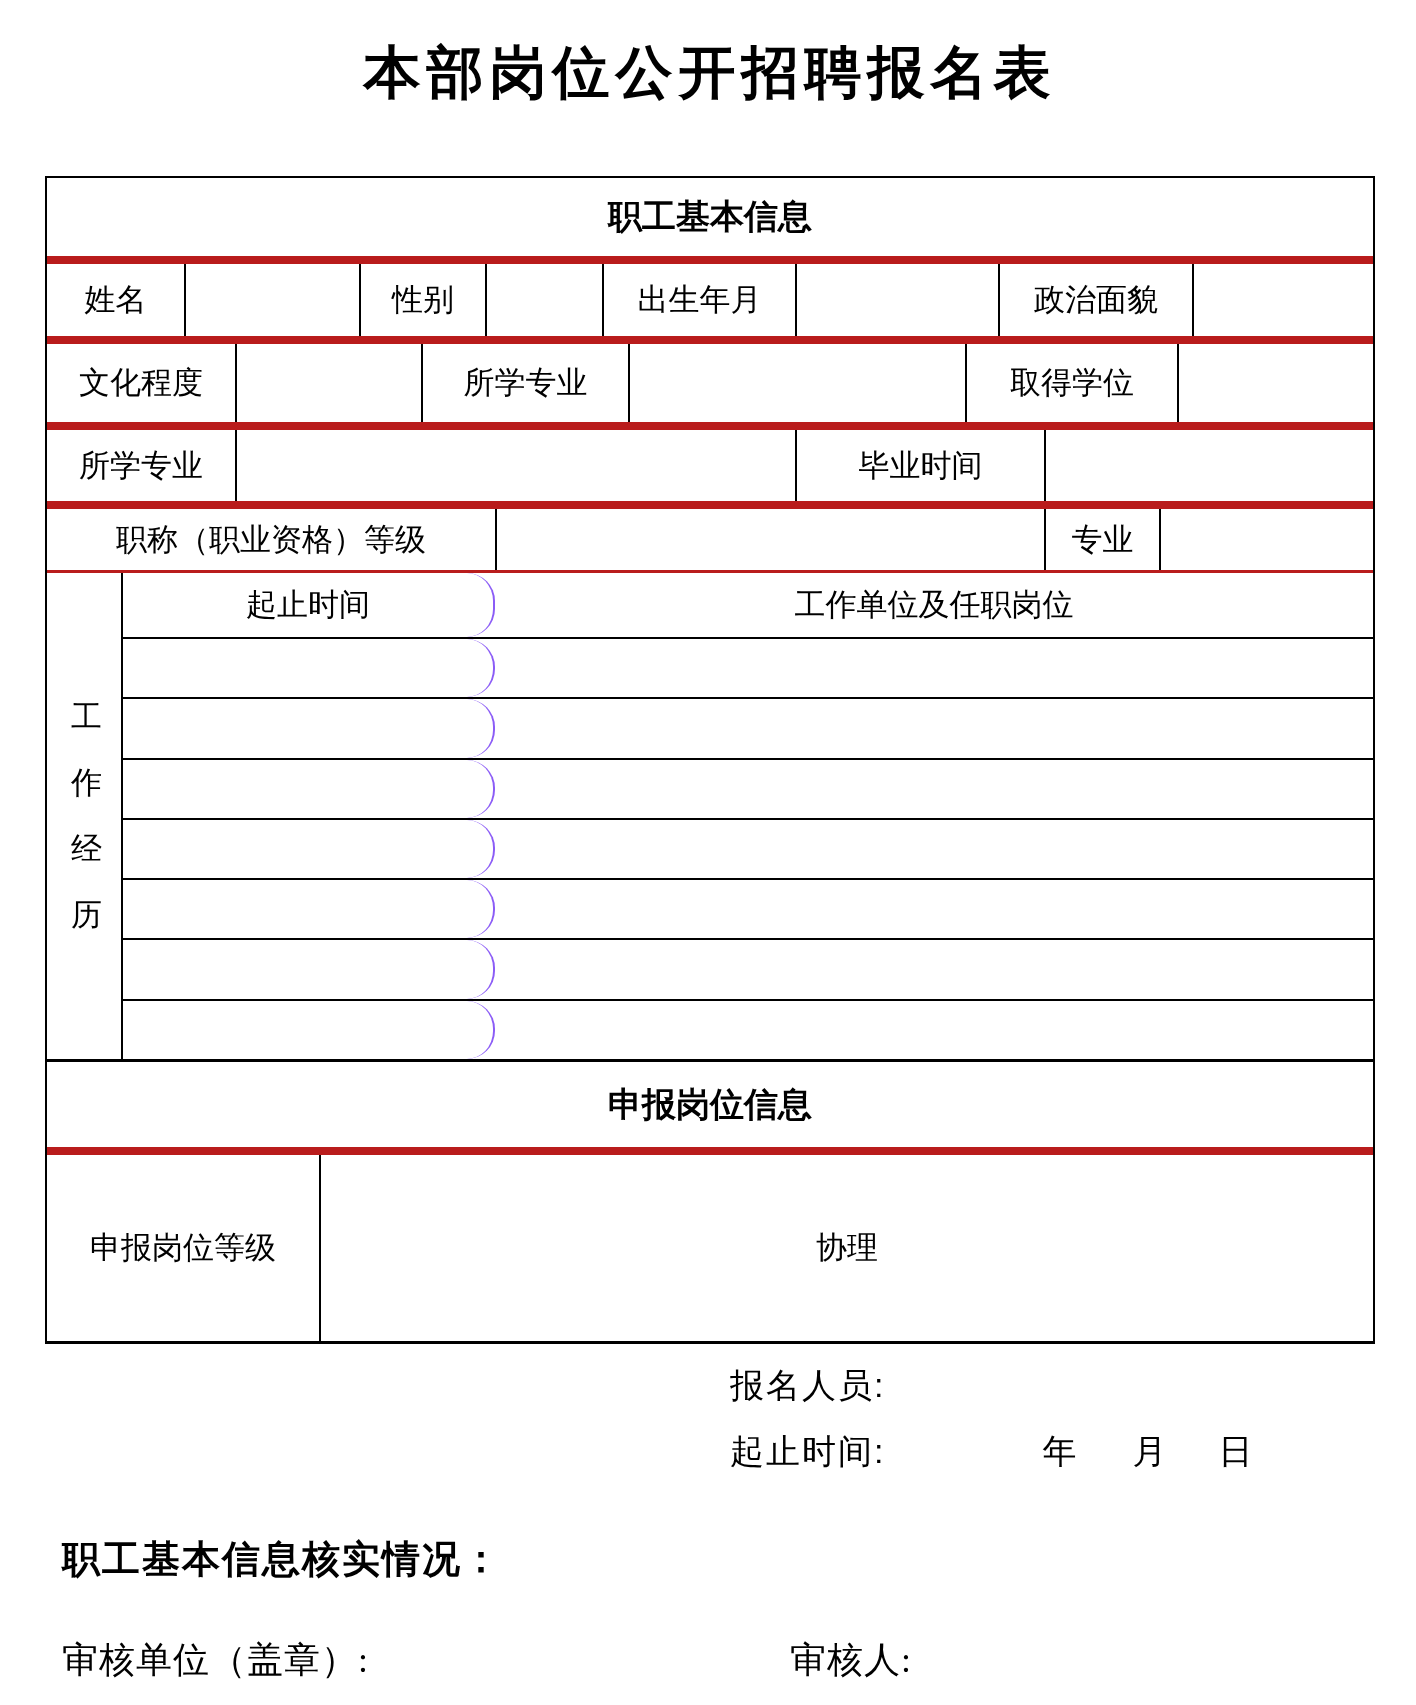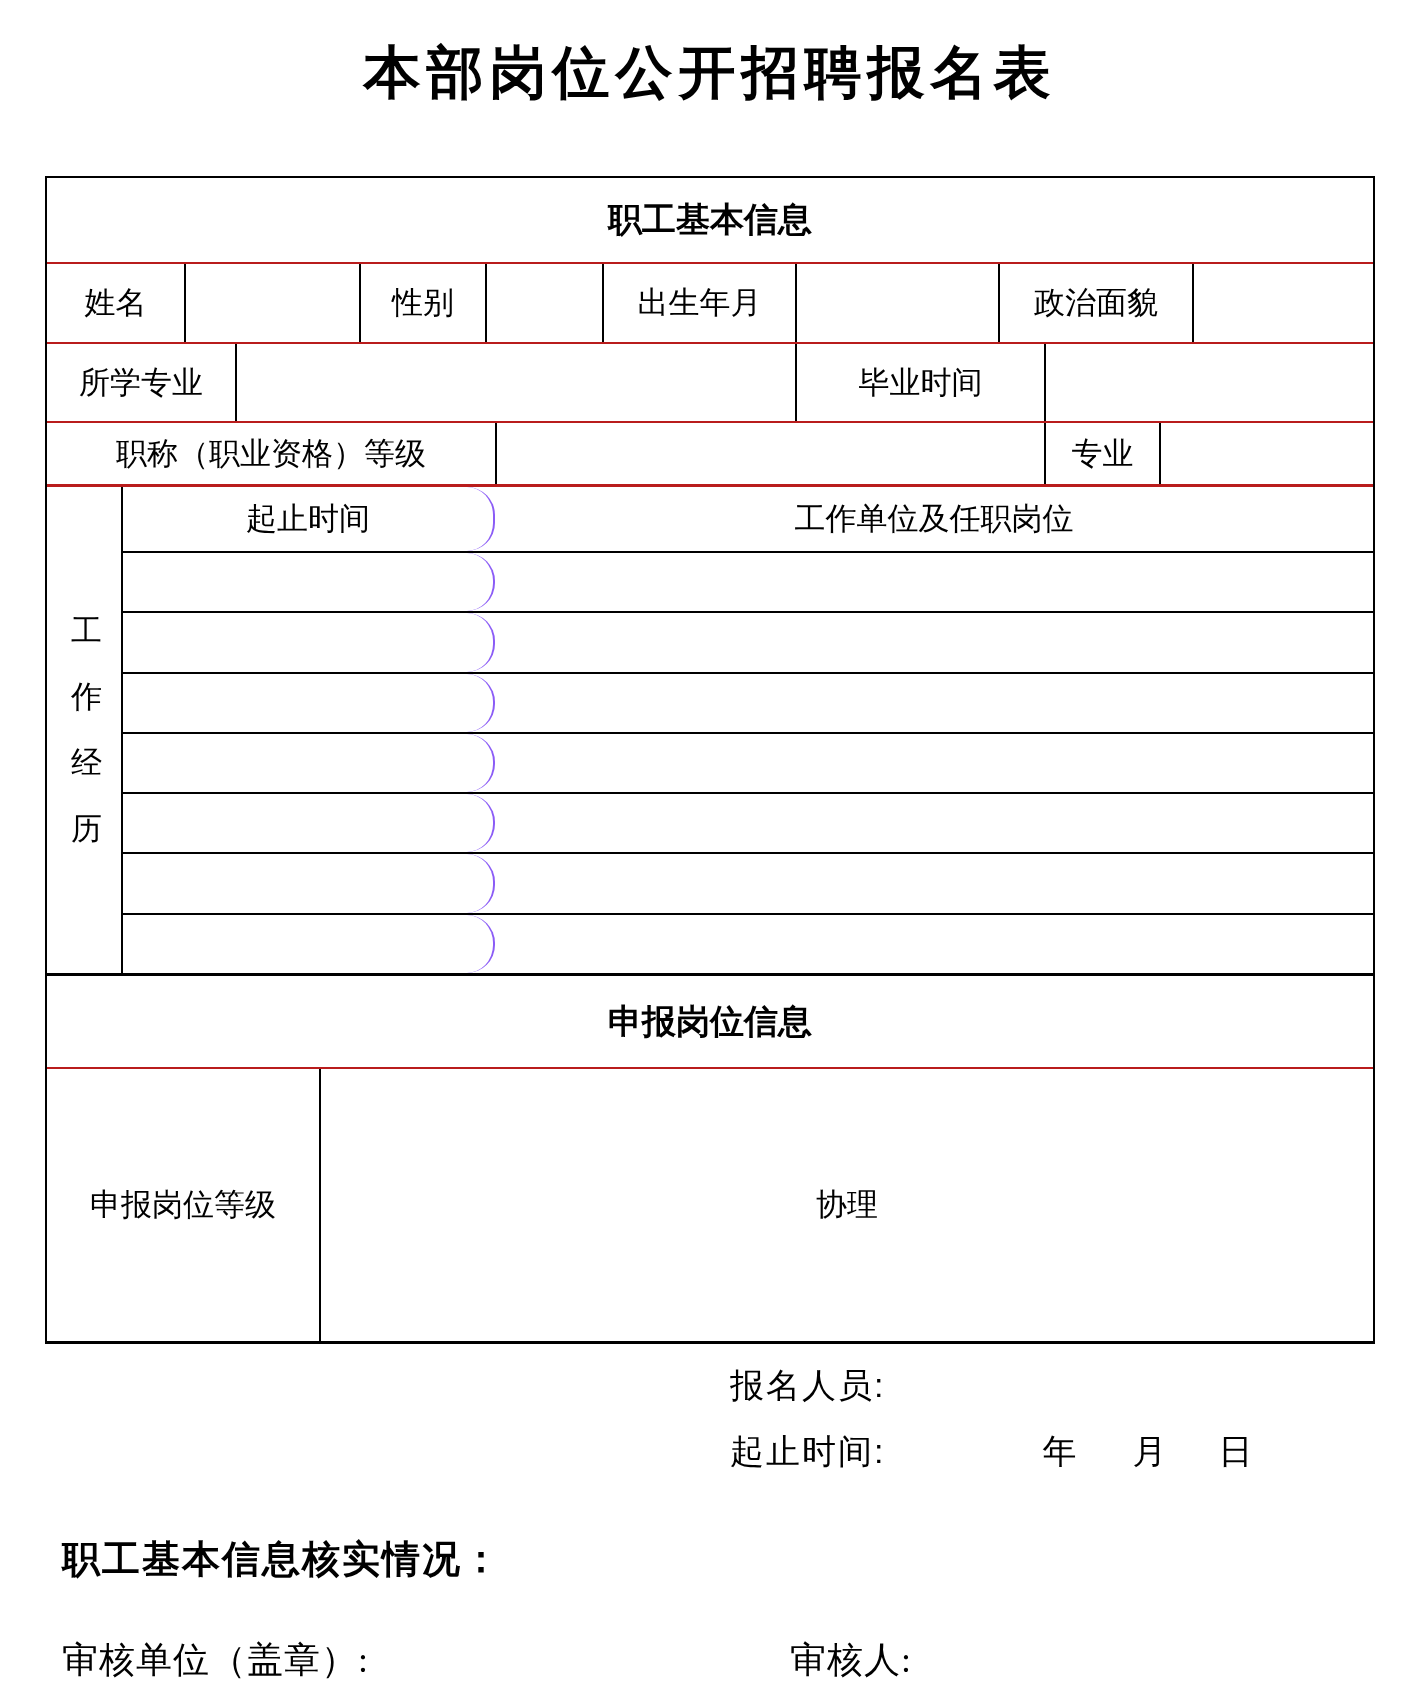--- a/index.html
+++ b/index.html
@@ -11,21 +11,21 @@
     text-align:center;font-family:"Liberation Serif", serif;
     font-size:57px;font-weight:700;letter-spacing:6px;line-height:1.15;
   }
 
   
   .form-table{
     position:absolute;left:45px;top:176px;width:1330px;height:1168px;
     box-sizing:border-box;border:2px solid #000;border-bottom-width:3px;
     display:flex;flex-direction:column;font-size:31px;
   }
-  .trow{display:flex;box-sizing:border-box;border-bottom:2px solid #b91c1c;}
+  .trow{display:flex;box-sizing:border-box;border-bottom:8px solid #b91c1c;}
   .trow.thick{border-bottom-width:3px;}
   .trow:last-child{border-bottom:none;}
   .cell{
     box-sizing:border-box;border-right:2px solid #000;
     display:flex;align-items:center;justify-content:center;
     text-align:center;overflow:hidden;
   }
   .cell:last-child{border-right:none;}
   .grow{flex:1;}
   .sec-head{font-weight:700;font-size:34px;justify-content:center;}
@@ -75,20 +75,28 @@
       <div class="cell" style="width:139px">姓名</div>
       <div class="cell" style="width:175px"></div>
       <div class="cell" style="width:126px">性别</div>
       <div class="cell" style="width:117px"></div>
       <div class="cell" style="width:193px">出生年月</div>
       <div class="cell" style="width:203px"></div>
       <div class="cell" style="width:194px">政治面貌</div>
       <div class="cell grow"></div>
     </div>
 
+    <div class="trow h86">
+      <div class="cell" style="width:190px">文化程度</div>
+      <div class="cell" style="width:186px"></div>
+      <div class="cell" style="width:207px">所学专业</div>
+      <div class="cell" style="width:337px"></div>
+      <div class="cell" style="width:212px">取得学位</div>
+      <div class="cell grow"></div>
+    </div>
 
     <div class="trow h79">
       <div class="cell" style="width:190px">所学专业</div>
       <div class="cell" style="width:560px"></div>
       <div class="cell" style="width:249px">毕业时间</div>
       <div class="cell grow"></div>
     </div>
 
     <div class="trow h83 thick">
       <div class="cell" style="width:450px">职称（职业资格）等级</div>

